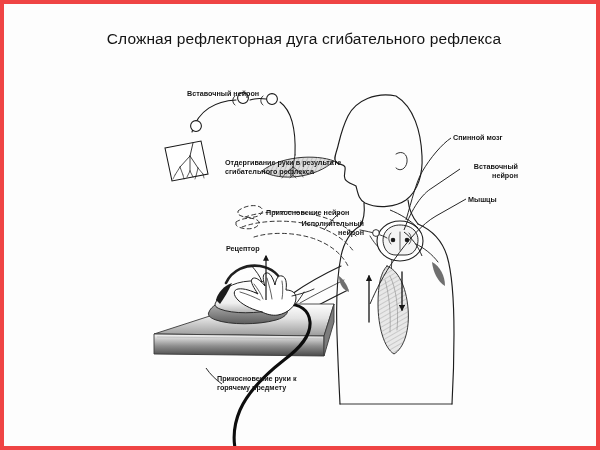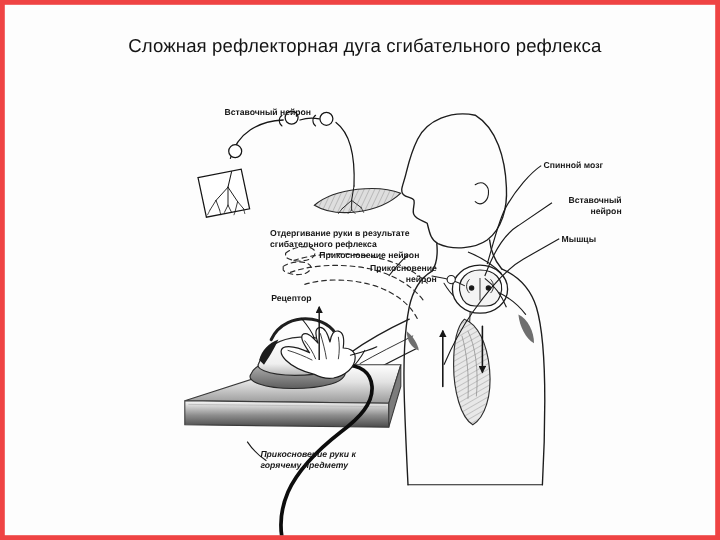--- a/index.html
+++ b/index.html
@@ -244,33 +244,33 @@
       <path d="M462,195 L432,212 C418,220 404,236 390,256 C380,270 372,286 366,300"></path>
       <path d="M336,208 C332,212 326,218 320,226"></path>
       <path d="M386,206 C396,210 406,216 414,224"></path>
       <path d="M400,228 C408,234 414,242 418,252"></path>
       <path d="M218,380 C212,376 206,370 202,364"></path>
     </g>
   </svg>
 
   <div class="lbl" style="left:183px; top:86px;">Вставочный нейрон</div>
 
-  <div class="lbl" style="left:221px; top:187px;">Отдергивание руки в результате
+  <div class="lbl" style="left:221px; top:155px;">Отдергивание руки в результате
 сгибательного рефлекса</div>
 
   <div class="lbl" style="left:262px; top:205px;">Прикосновение нейрон</div>
 
-  <div class="lbl r" style="left:288px; top:216px; width:72px;">Прикосновение
+  <div class="lbl r" style="left:288px; top:216px; width:72px;">Исполнительный
 нейрон</div>
 
   <div class="lbl" style="left:222px; top:241px;">Рецептор</div>
 
   <div class="lbl" style="left:449px; top:130px;">Спинной мозг</div>
 
   <div class="lbl r" style="left:458px; top:159px; width:56px;">Вставочный
 нейрон</div>
 
   <div class="lbl" style="left:464px; top:192px;">Мышцы</div>
 
-  <div class="lbl" style="left:213px; top:371px;font-style:italic;">Прикосновение руки к
+  <div class="lbl" style="left:213px; top:371px;">Прикосновение руки к
 горячему предмету</div>
 
 </div>
 
 </body></html>

